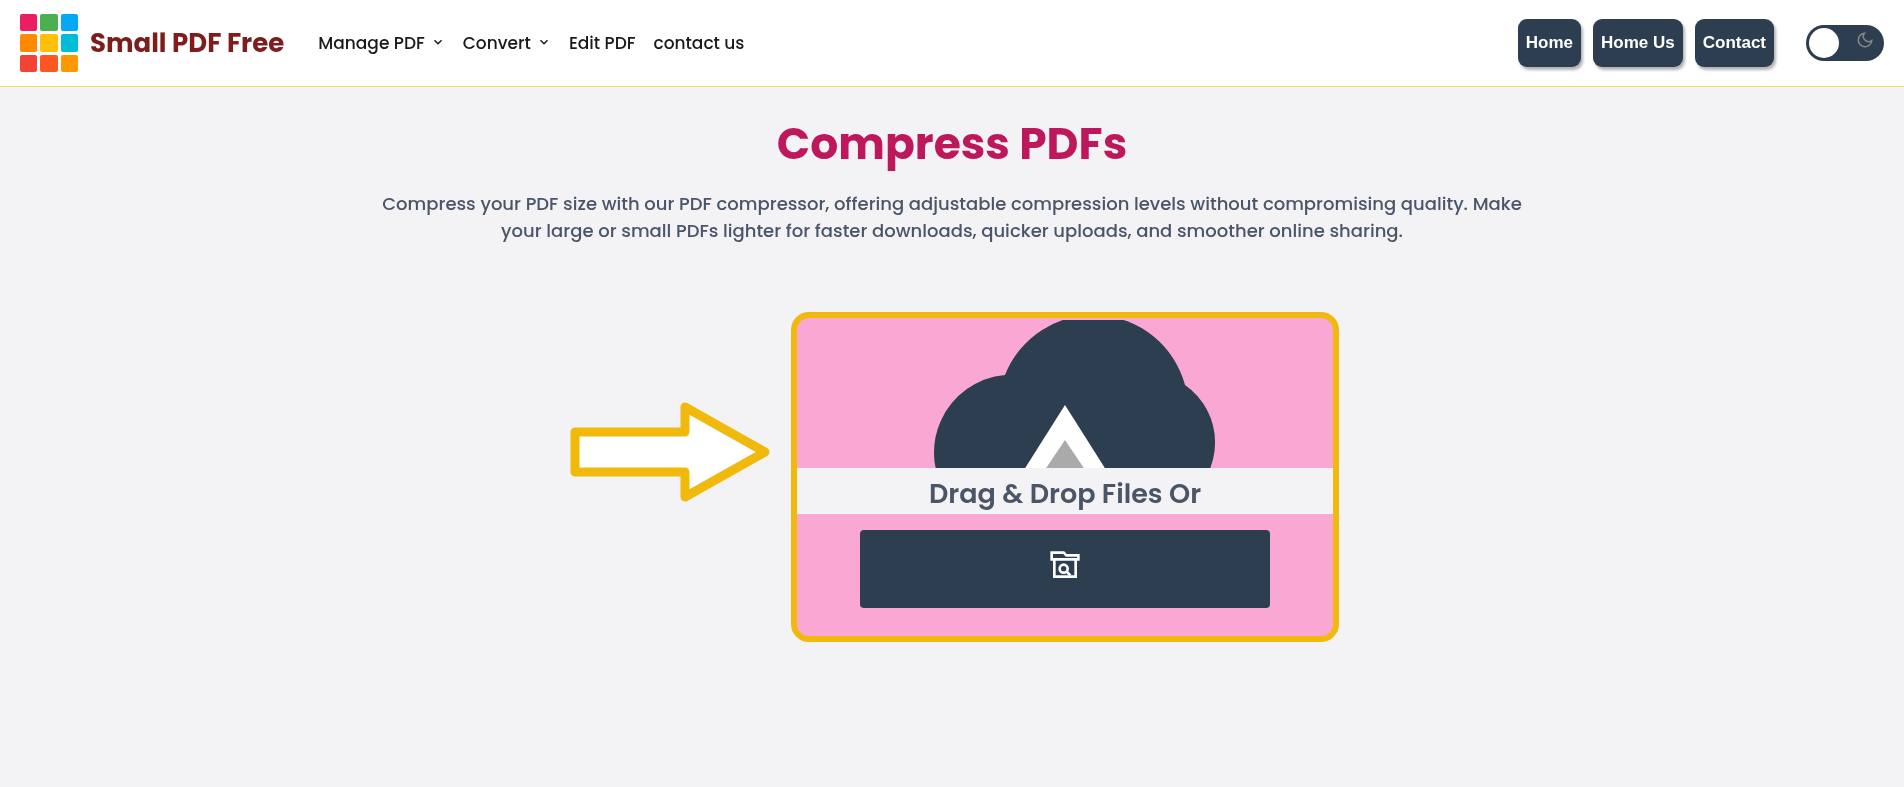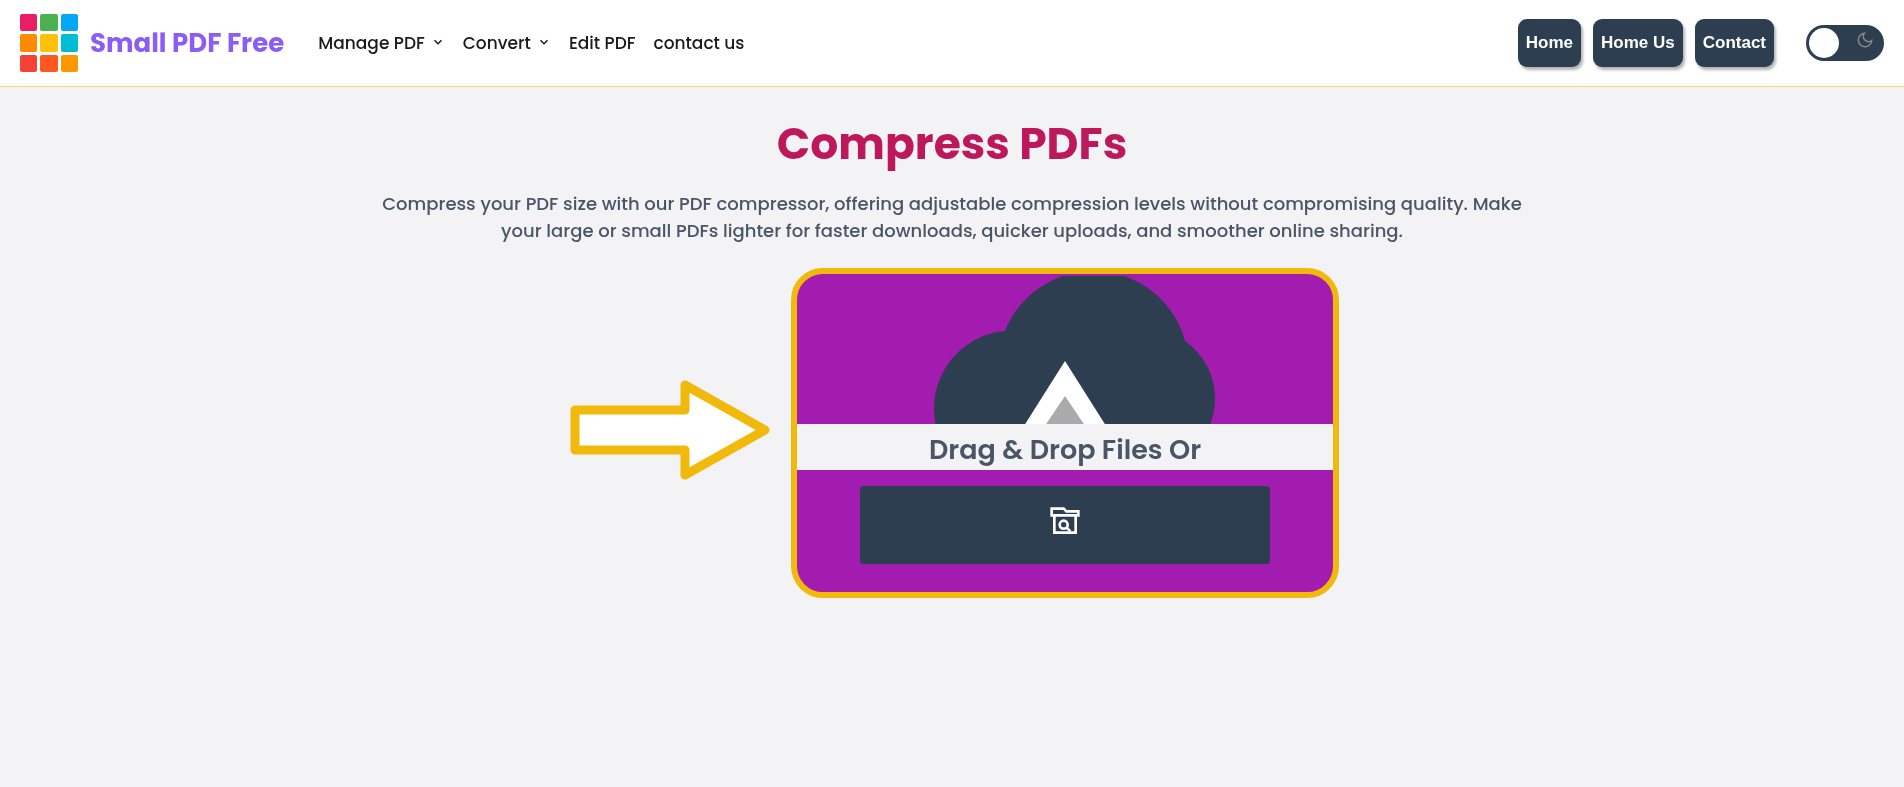--- a/index.html
+++ b/index.html
@@ -28,21 +28,21 @@
       grid-template-columns: repeat(3, 1fr);
       grid-template-rows: repeat(3, 1fr);
       gap: 3px;
     }
     .logo-icon > div {
       border-radius: 2px;
     }
     .brand-name {
       font-size: 26px;
       font-weight: 700;
-      color: #8b5cf6;
+      color: #7f1d1d;
     }
     .nav-menu {
       display: flex;
       align-items: center;
       gap: 18px;
       margin-left: 22px;
     }
     .nav-item {
       font-size: 17px;
       font-weight: 500;
@@ -120,29 +120,30 @@
       gap: 20px;
       margin-top: 10px;
     }
     .arrow-icon {
       margin-right: -4px;
     }
     .upload-box {
       width: 548px;
       height: 330px;
       border: 6px solid #f0b90b;
-      border-radius: 32px;
-      background: #a21caf;
+      border-radius: 18px;
+      background: #f9a8d4;
       display: flex;
       flex-direction: column;
       align-items: center;
       justify-content: flex-end;
       padding: 0 0 28px 0;
       position: relative;
       overflow: hidden;
+      margin-top: 44px;
     }
     .cloud-svg {
       position: absolute;
       top: 2px;
       left: 50%;
       transform: translateX(-50%);
     }
     .drop-text {
       font-size: 27px;
       font-weight: 600;

